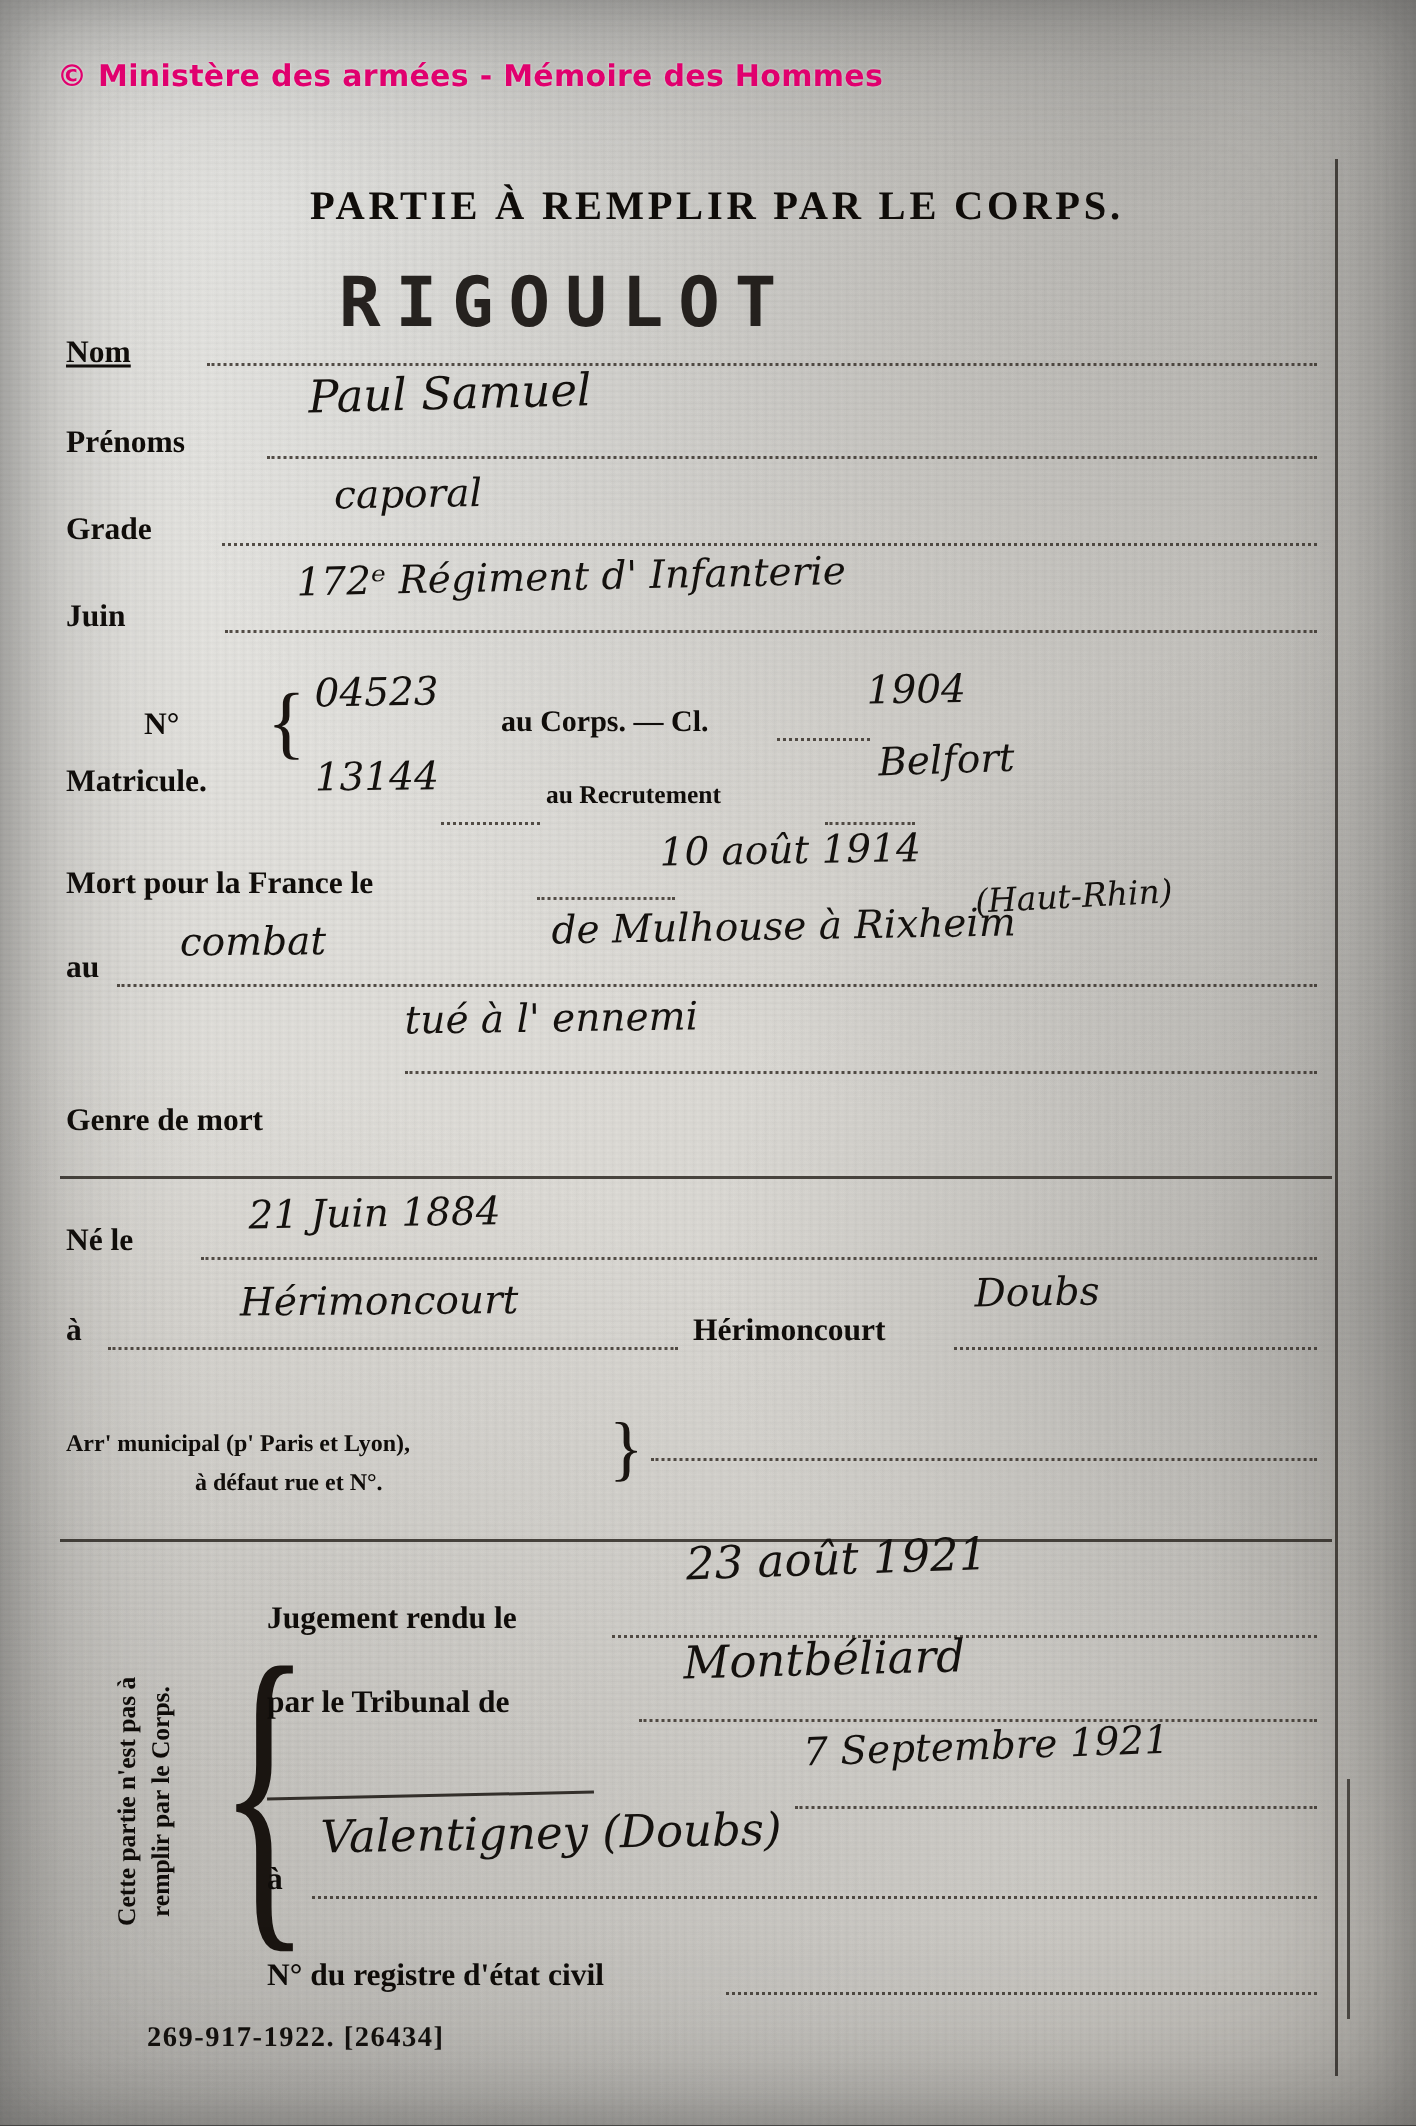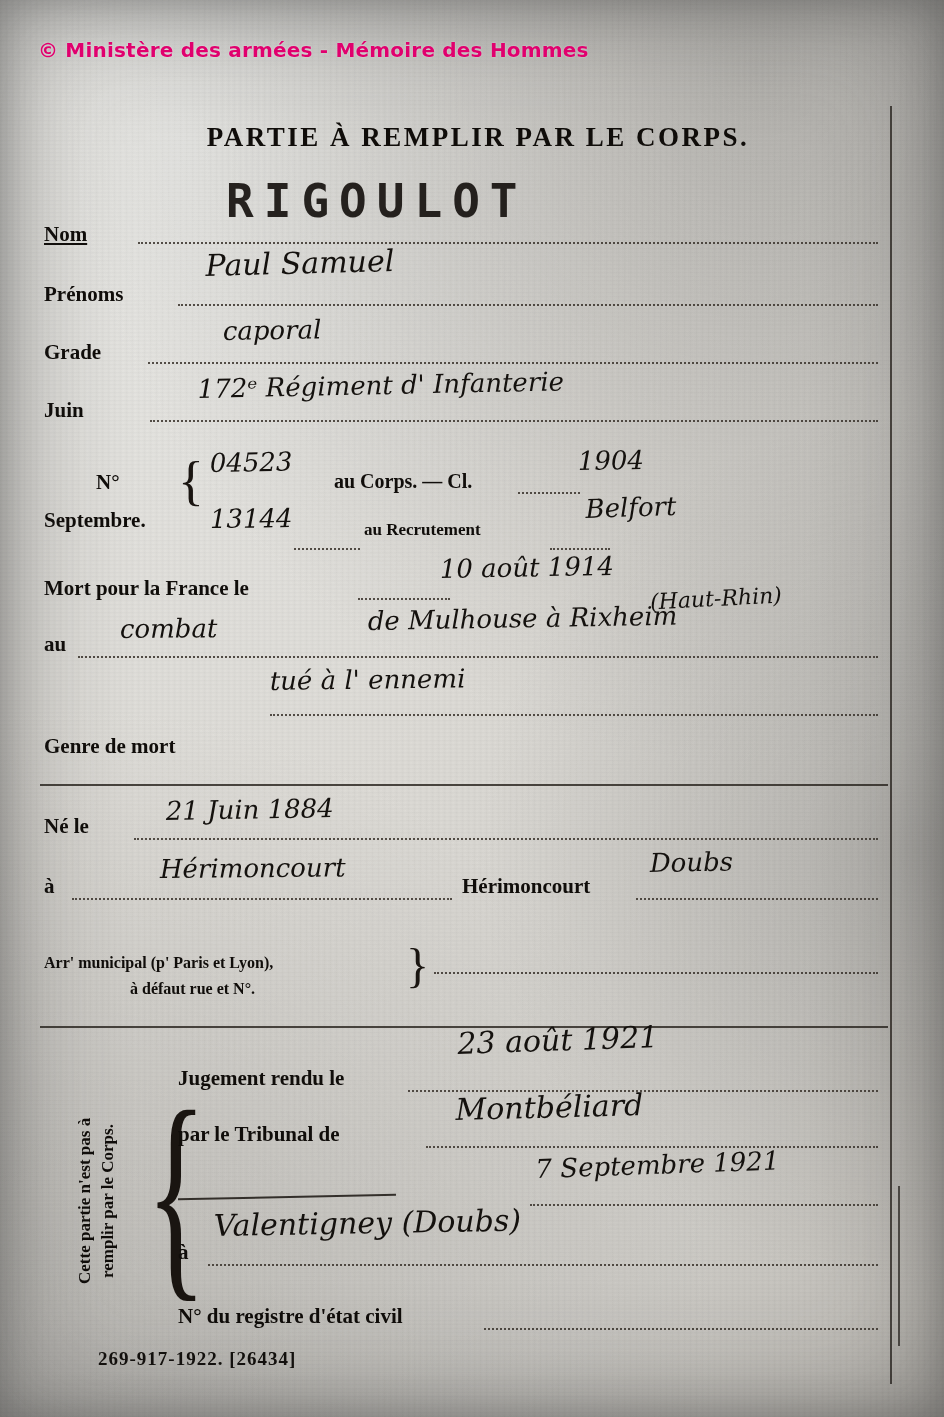--- a/index.html
+++ b/index.html
@@ -248,21 +248,21 @@
 
     <div class="label" style="left:6px; top:244px;">Grade</div>
     <div class="dots" style="left:110px; top:266px; width:730px;"></div>
     <div class="hand mid" style="left:185px; top:220px; transform: rotate(-1deg);">caporal</div>
 
     <div class="label" style="left:6px; top:302px;">Juin</div>
     <div class="dots" style="left:112px; top:324px; width:728px;"></div>
     <div class="hand mid" style="left:160px; top:278px; transform: rotate(-1.2deg);">172ᵉ Régiment d' Infanterie</div>
 
     <div class="label" style="left:58px; top:374px;">N°</div>
-    <div class="label" style="left:6px; top:412px;">Septembre.</div>
+    <div class="label" style="left:6px; top:412px;">Matricule.</div>
     <div class="brace" style="left:140px; top:358px;">{</div>
 
     <div class="hand mid" style="left:172px; top:352px; transform: rotate(-1deg);">04523</div>
     <div class="label" style="left:296px; top:374px; font-size:20px;">au Corps. — Cl.</div>
     <div class="dots" style="left:480px; top:396px; width:62px;"></div>
     <div class="hand mid" style="left:540px; top:350px; transform: rotate(-1deg);">1904</div>
 
     <div class="hand mid" style="left:172px; top:408px; transform: rotate(-0.6deg);">13144</div>
     <div class="dots" style="left:256px; top:452px; width:66px;"></div>
     <div class="label" style="left:326px; top:424px; font-size:17px;">au Recrutement</div>

